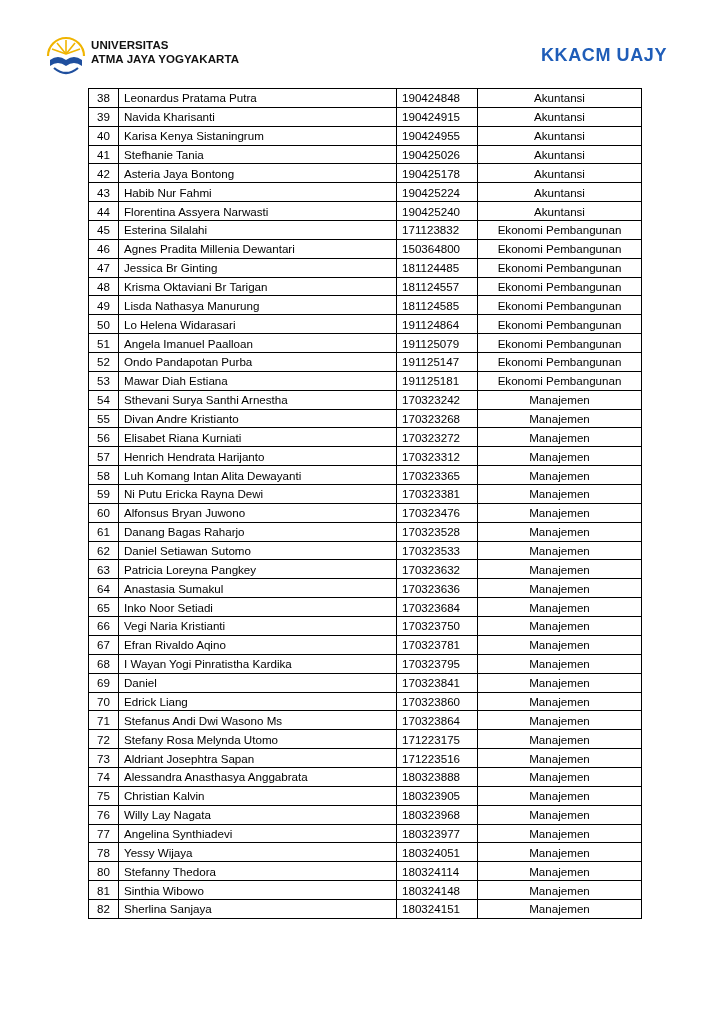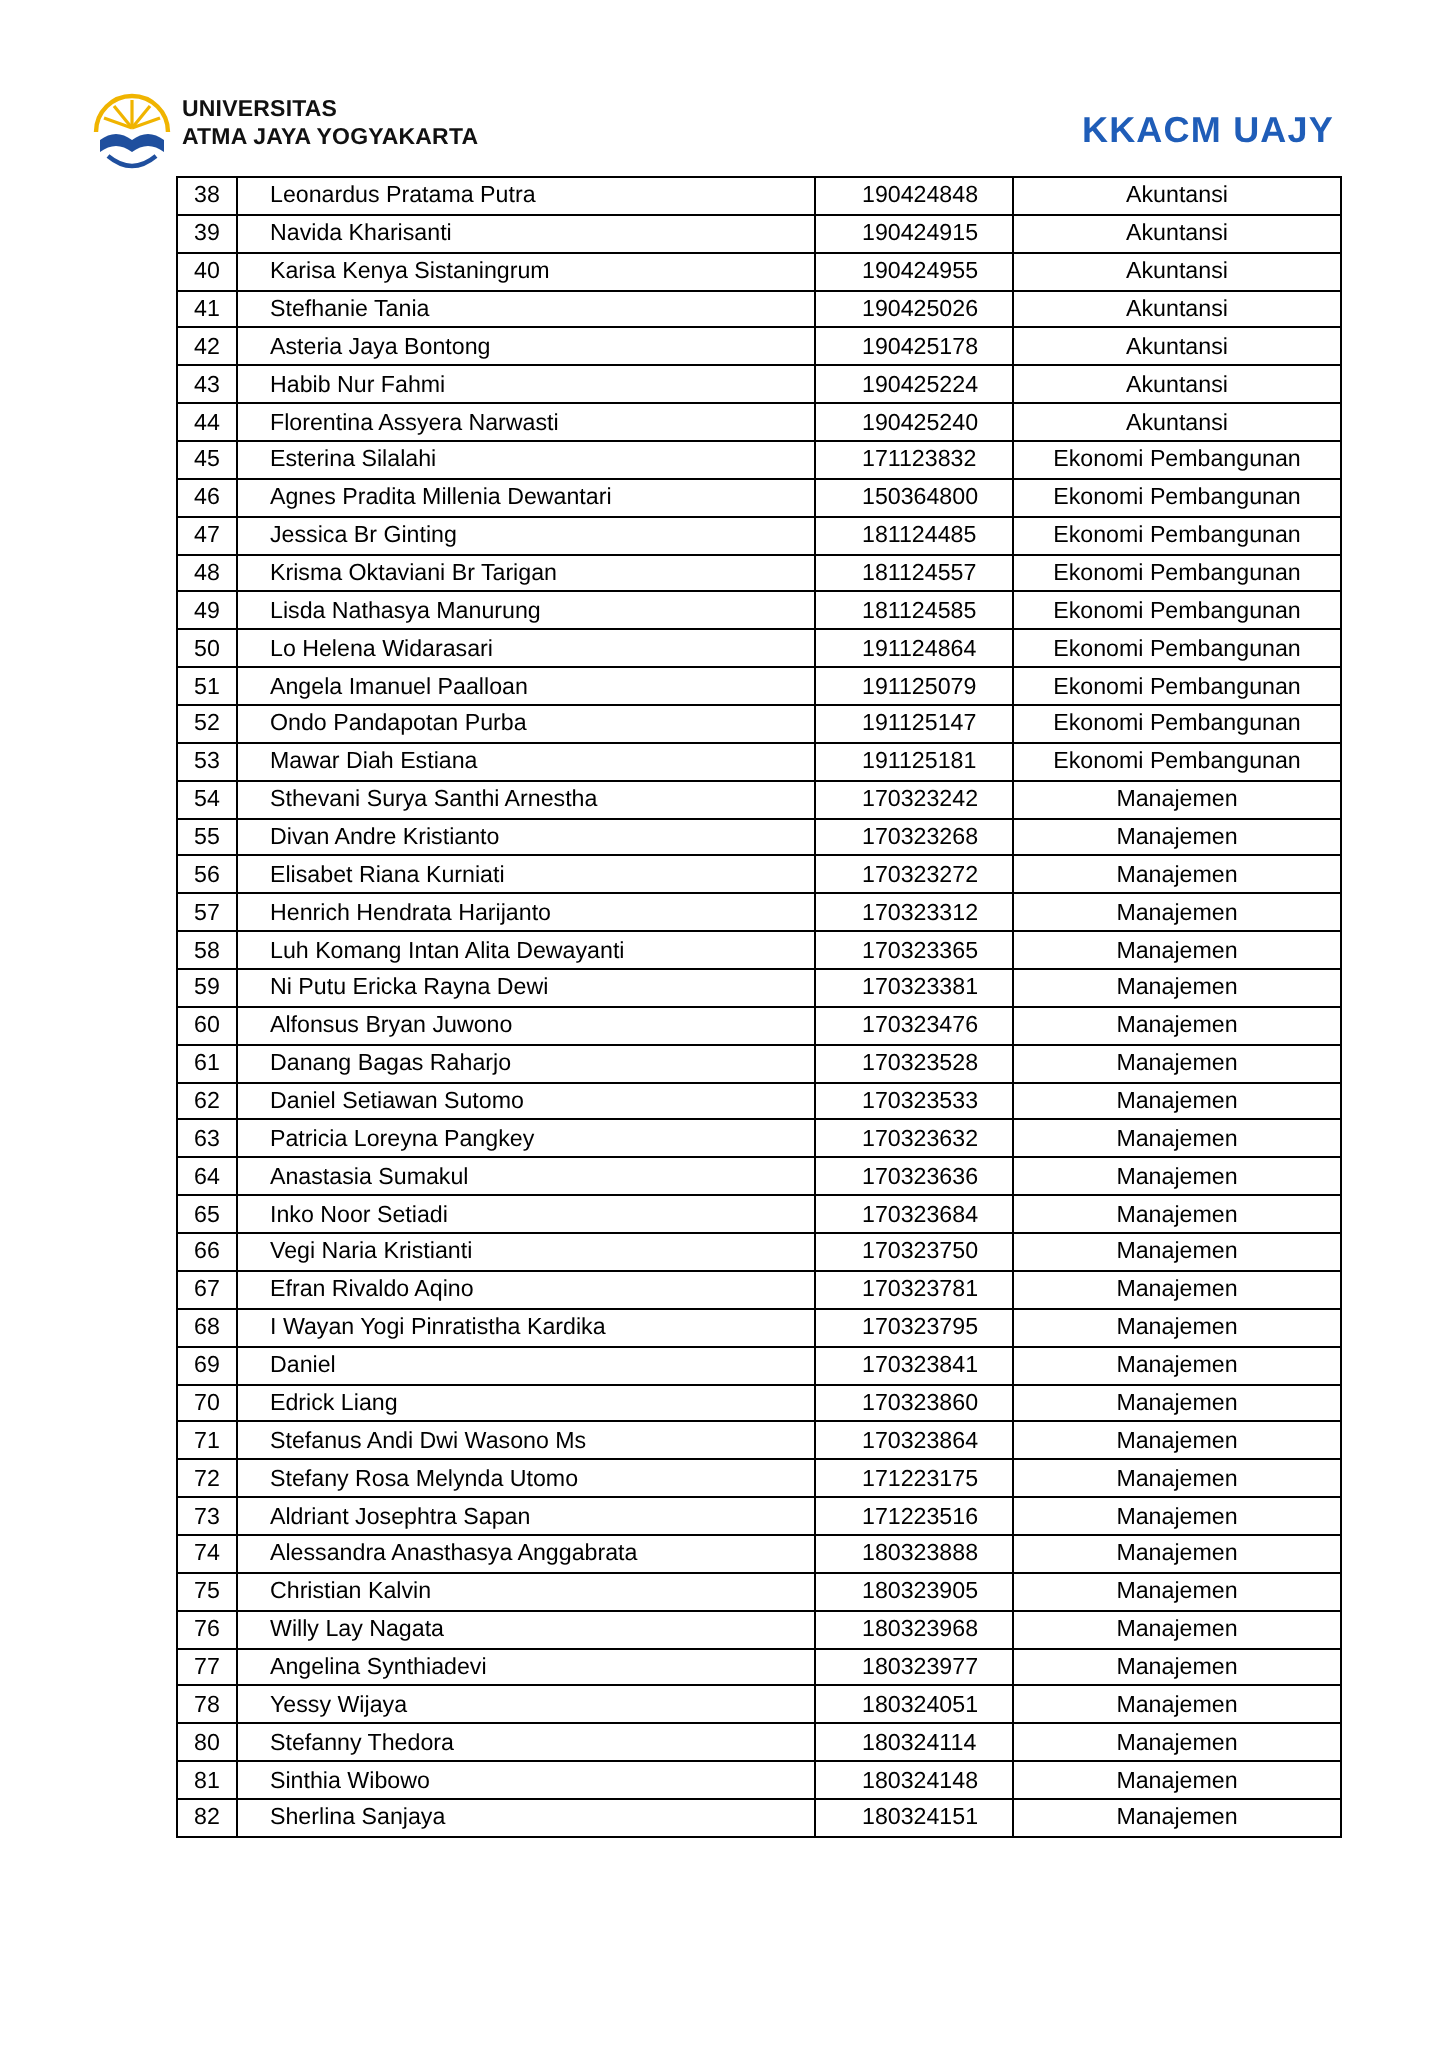--- a/index.html
+++ b/index.html
@@ -1,25 +1,25 @@
 <!DOCTYPE html>
 <html><head>
 <meta charset="utf-8">
 <style>
   html, body { margin: 0; padding: 0; background: #ffffff; }
   body { width: 724px; height: 1024px; position: relative; overflow: hidden; font-family: "Liberation Sans", sans-serif; color: #000; }
-  .header { position: absolute; left: 0; top: 10px; width: 724px; height: 86px; }
+  .header { position: absolute; left: 0; top: 0; width: 724px; height: 86px; }
   .logo { position: absolute; left: 44px; top: 30px; width: 44px; height: 46px; }
   .uni-name { position: absolute; left: 91px; top: 38px; font-weight: bold; font-size: 11.5px; line-height: 14px; color: #111; letter-spacing: 0.1px; }
   .brand { position: absolute; right: 57px; top: 45px; font-weight: bold; font-size: 18px; color: #1f5db8; letter-spacing: 0.6px; }
   table { position: absolute; left: 88px; top: 88px; border-collapse: collapse; font-size: 11.6px; }
   td { border: 1px solid #000; height: 17.87px; padding: 0; line-height: 17px; white-space: nowrap; }
   td.no { width: 29px; text-align: center; }
-  td.name { width: 272px; padding-left: 16px; }
-  td.npm { width: 75px; padding-left: 23px; }
+  td.name { width: 272px; padding-left: 5px; }
+  td.npm { width: 75px; padding-left: 5px; }
   td.prodi { width: 163px; text-align: center; }
 </style>
 </head>
 <body>
 
 <div class="header">
   <svg class="logo" viewBox="0 0 44 46">
     <path d="M4 26 A18 18 0 0 1 40 26" fill="none" stroke="#f0b400" stroke-width="2.2"></path>
     <g stroke="#f0b400" stroke-width="1.6">
       <line x1="22" y1="24" x2="22" y2="10"></line>

